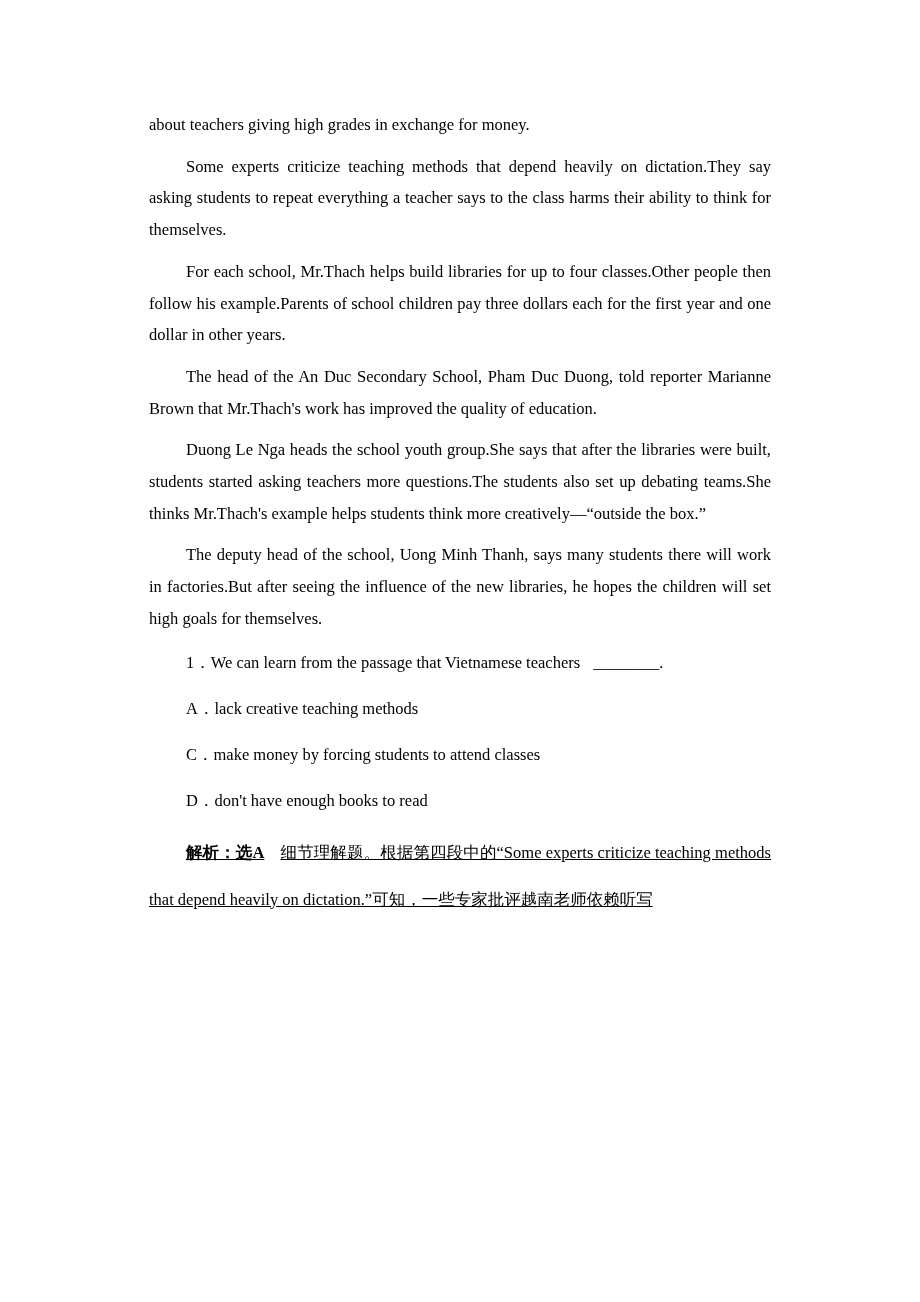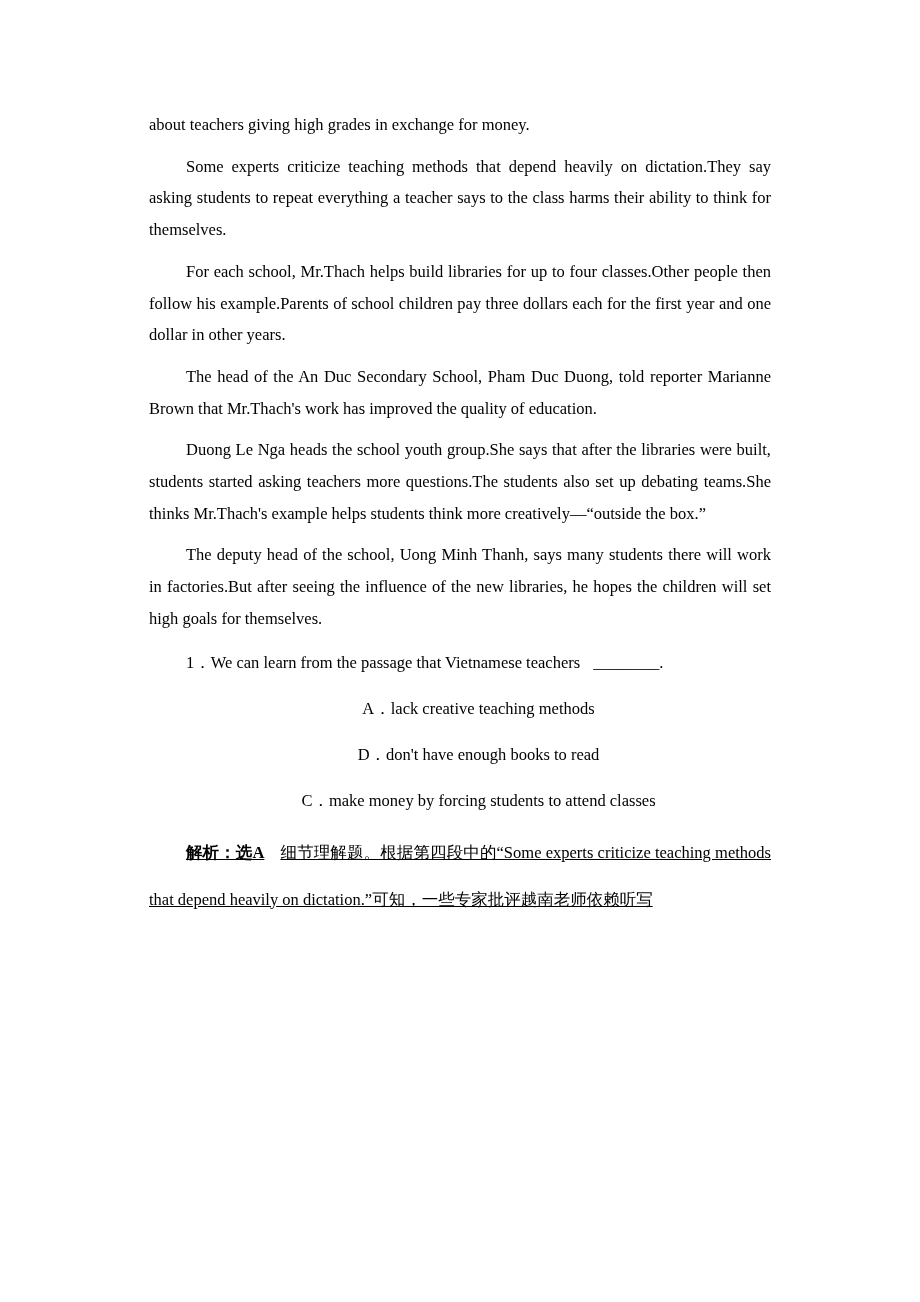--- a/index.html
+++ b/index.html
@@ -33,21 +33,20 @@
   }
   .bold { font-weight: bold; }
   .qline {
     line-height: 36px;
     margin-top: 7px;
     text-indent: 37px;
   }
   .option {
     line-height: 36px;
     text-indent: 37px;
-    text-align: center;
   }
   .blank { margin-left: 13px; }
   .analysis {
     text-align: justify;
     line-height: 47px;
     text-indent: 37px;
     margin-top: 5px;
     text-decoration: underline;
   }
   .gap-lg { display: inline-block; width: 28px; }
@@ -62,18 +61,18 @@
   <p class="para indent">Some experts criticize teaching methods that depend heavily on dictation.They say asking students to repeat everything a teacher says to the class harms their ability to think for themselves.</p>
   <p class="para indent">For each school, Mr.Thach helps build libraries for up to four classes.Other people then follow his example.Parents of school children pay three dollars each for the first year and one dollar in other years.</p>
   <p class="para indent">The head of the An Duc Secondary School, Pham Duc Duong, told reporter Marianne Brown that Mr.Thach's work has improved the quality of education.</p>
   <p class="para indent">Duong Le Nga heads the school youth group.She says that after the libraries were built, students started asking teachers more questions.The students also set up debating teams.She thinks Mr.Thach's example helps students think more creatively—“outside the box.”</p>
   <p class="para indent">The deputy head of the school, Uong Minh Thanh, says many students there will work in factories.But after seeing the influence of the new libraries, he hopes the children will set high goals for themselves.</p>
 
 
   <p class="qline"><span>1．</span><span>We can learn from the passage that Vietnamese teachers</span><span class="blank">________.</span></p>
 
   <p class="option"><span>A．</span><span>lack creative teaching methods</span></p>
+  <p class="option"><span>C．</span><span>make money by forcing students to attend classes</span></p>
   <p class="option"><span>D．</span><span>don't have enough books to read</span></p>
-  <p class="option"><span>C．</span><span>make money by forcing students to attend classes</span></p>
 
   <p class="analysis"><span class="bold">解析：选A</span><span class="gap-sm"></span><span>细节理解题。根据第四段中的“Some experts criticize teaching methods that depend heavily on dictation.”可知，一些专家批评越南老师依赖听写</span></p>
 
 </div>
 
 </body></html>

